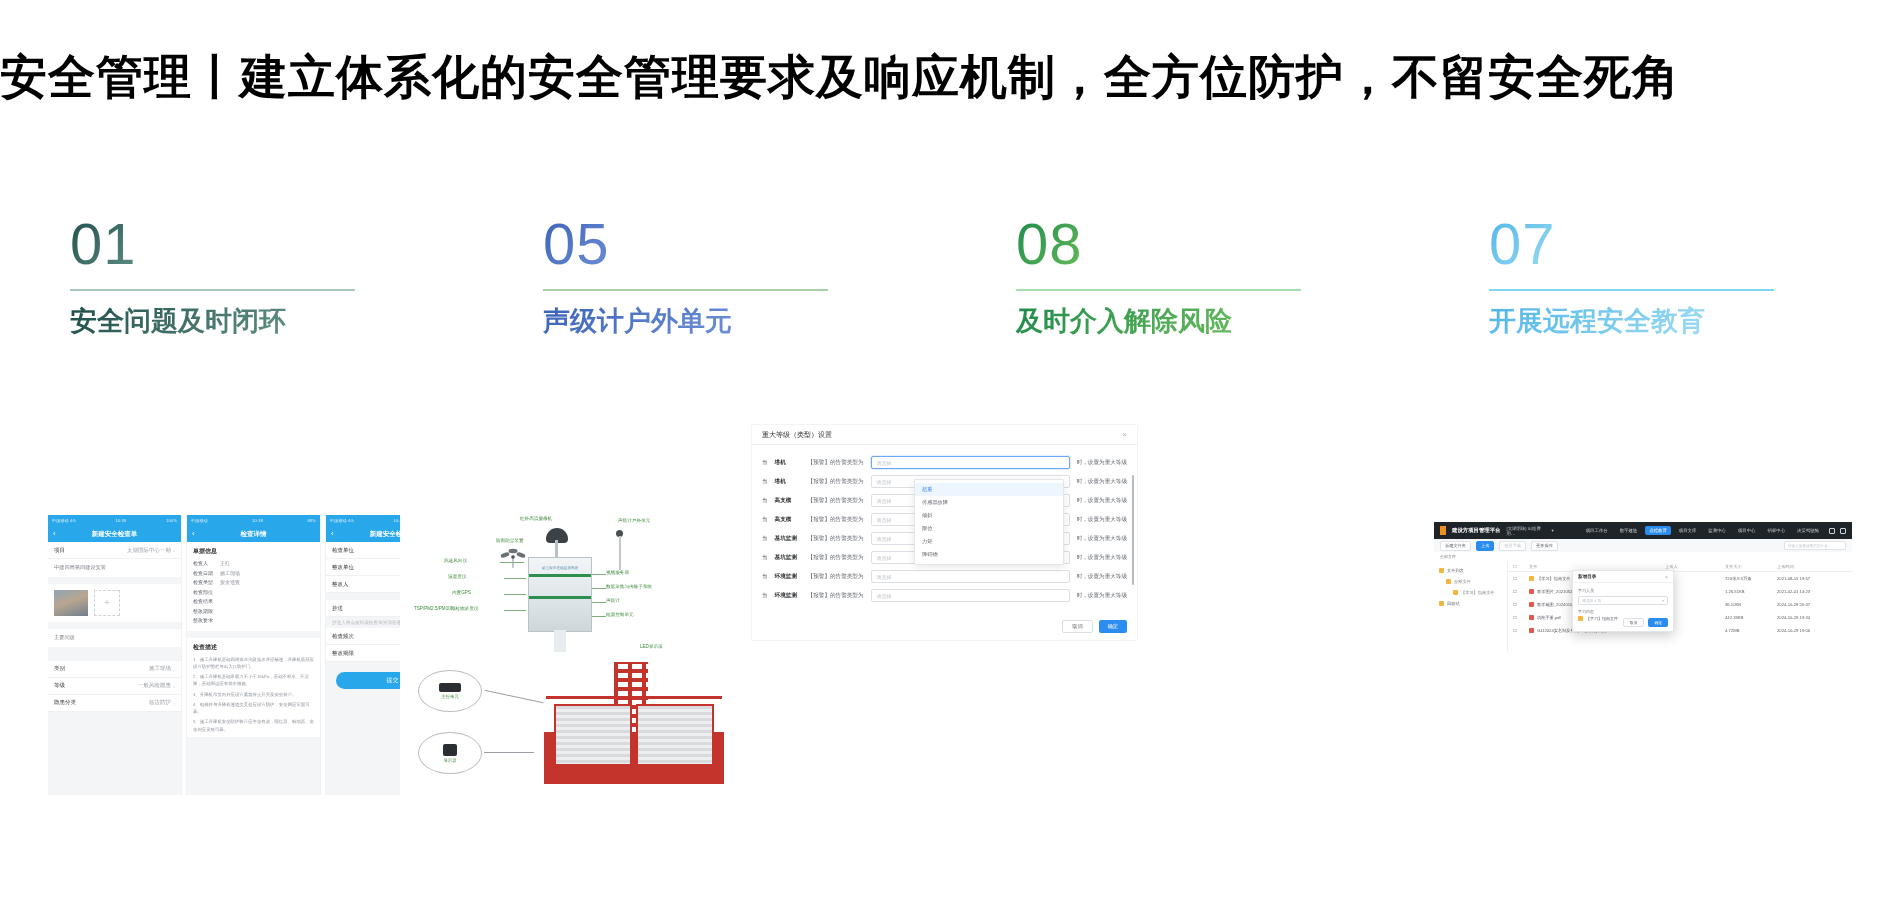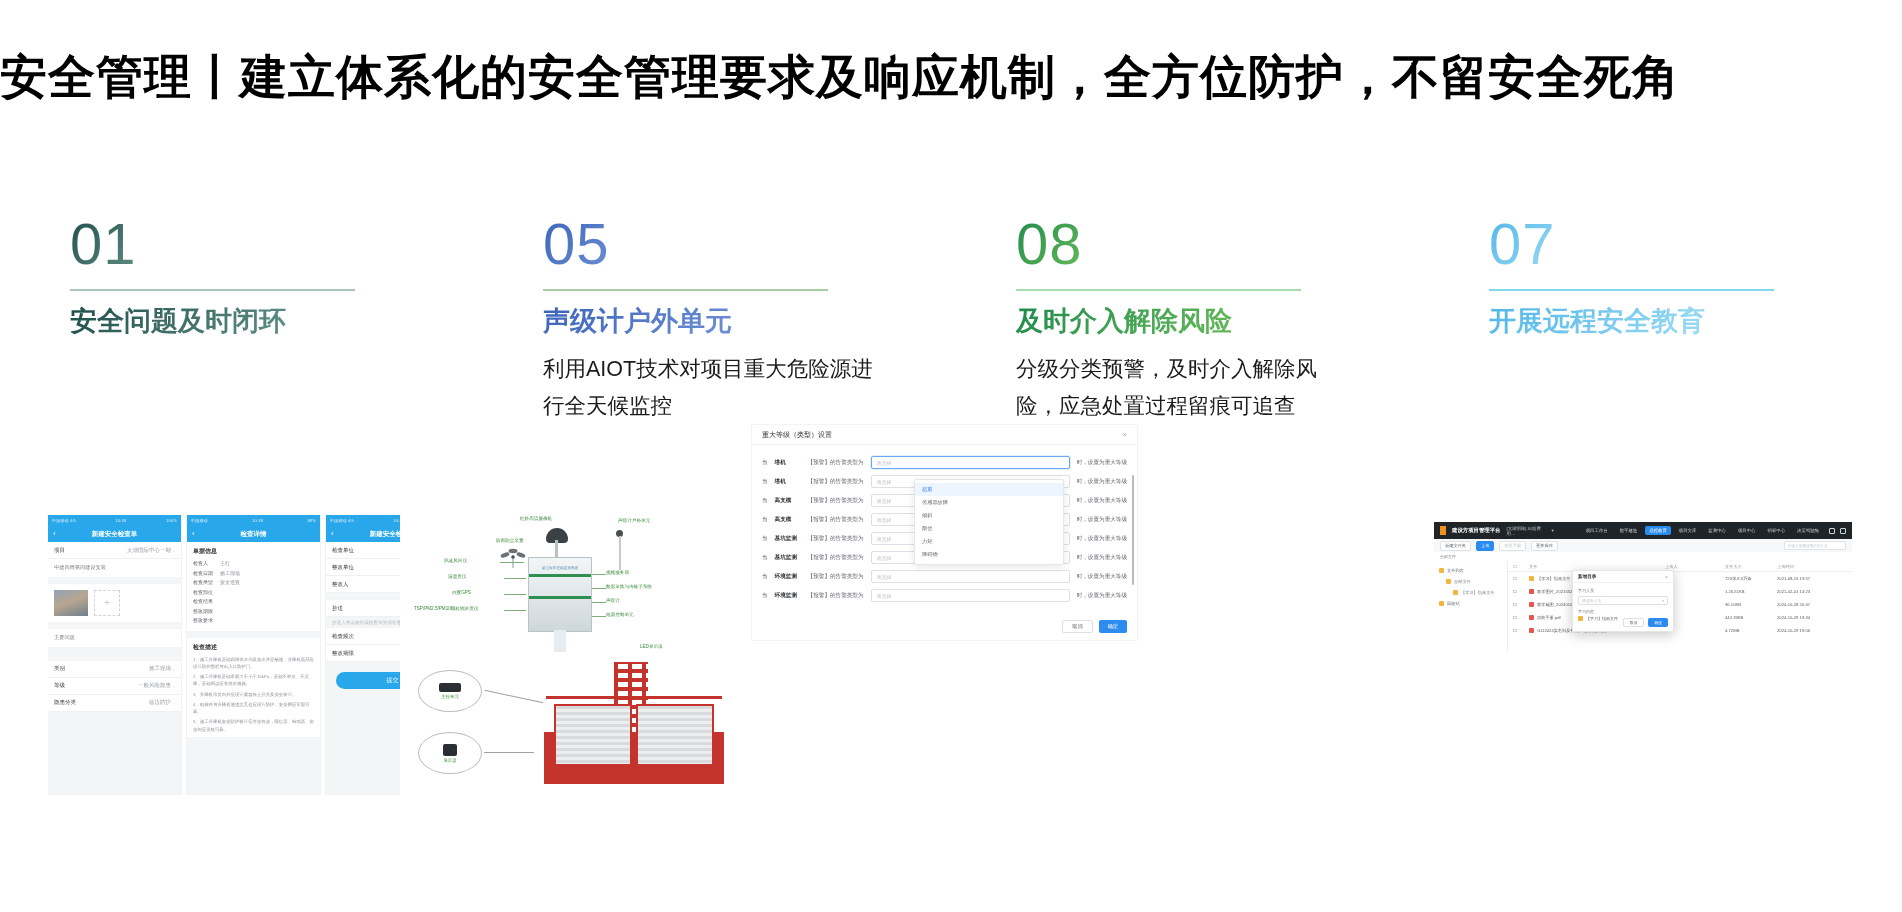--- a/index.html
+++ b/index.html
@@ -226,28 +226,26 @@
     <div class="col">
       <div class="col-num" id="n0" style="background-image: linear-gradient(135deg, rgb(31, 79, 74) 0%, rgb(95, 143, 132) 100%);">01</div>
       <div class="col-rule" id="r0" style="background: rgb(168, 198, 189);"></div>
       <div class="col-head" id="h0" style="background-image: linear-gradient(135deg, rgb(31, 79, 74) 0%, rgb(95, 143, 132) 100%);">安全问题及时闭环</div>
     </div>
 
     <div class="col">
       <div class="col-num" id="n1" style="background-image: linear-gradient(135deg, rgb(59, 99, 184) 0%, rgb(109, 143, 214) 100%);">05</div>
       <div class="col-rule" id="r1" style="background: rgb(169, 207, 166);"></div>
       <div class="col-head" id="h1" style="background-image: linear-gradient(135deg, rgb(59, 99, 184) 0%, rgb(109, 143, 214) 100%);">声级计户外单元</div>
-      <div class="col-desc">利用AIOT技术对项目重大危险源进行全天候监控</div>
     </div>
 
     <div class="col">
       <div class="col-num" id="n2" style="background-image: linear-gradient(135deg, rgb(31, 138, 76) 0%, rgb(102, 187, 90) 100%);">08</div>
       <div class="col-rule" id="r2" style="background: rgb(166, 220, 174);"></div>
       <div class="col-head" id="h2" style="background-image: linear-gradient(135deg, rgb(31, 138, 76) 0%, rgb(102, 187, 90) 100%);">及时介入解除风险</div>
-      <div class="col-desc">分级分类预警，及时介入解除风险，应急处置过程留痕可追查</div>
     </div>
 
     <div class="col">
       <div class="col-num" id="n3" style="background-image: linear-gradient(135deg, rgb(79, 182, 232) 0%, rgb(159, 220, 244) 100%);">07</div>
       <div class="col-rule" id="r3" style="background: rgb(127, 216, 238);"></div>
       <div class="col-head" id="h3" style="background-image: linear-gradient(135deg, rgb(79, 182, 232) 0%, rgb(159, 220, 244) 100%);">开展远程安全教育</div>
     </div>
   </div>
 
   <div class="shot" id="shot1">

